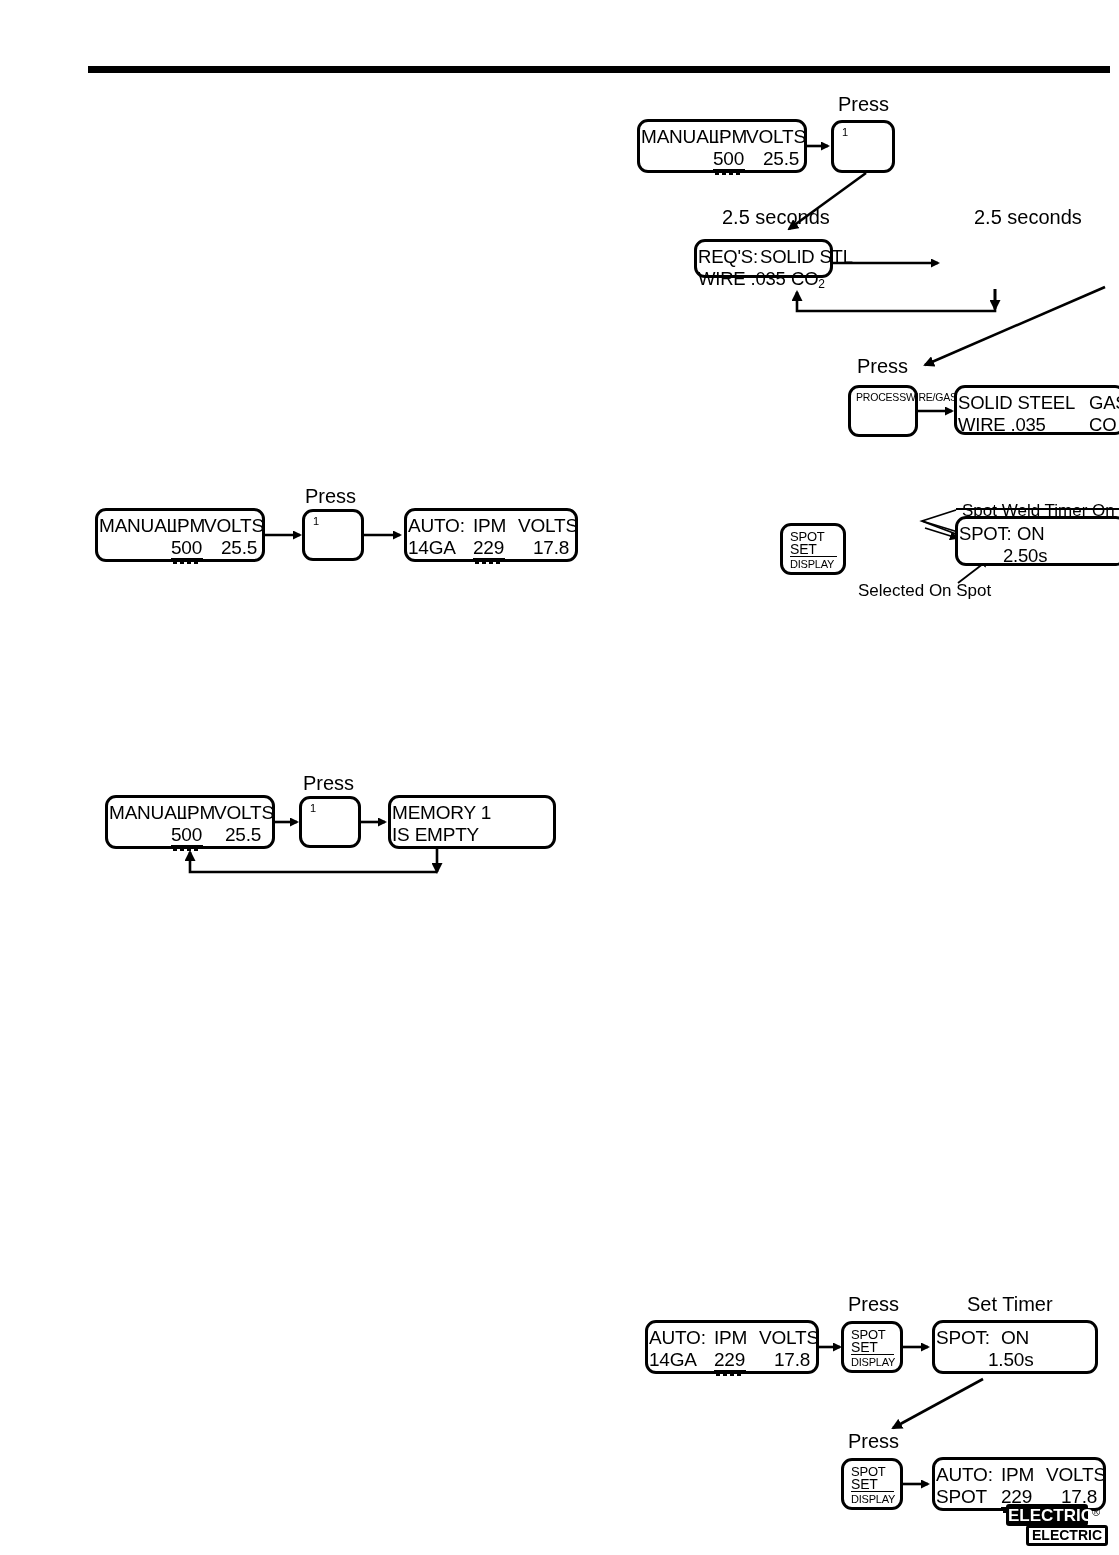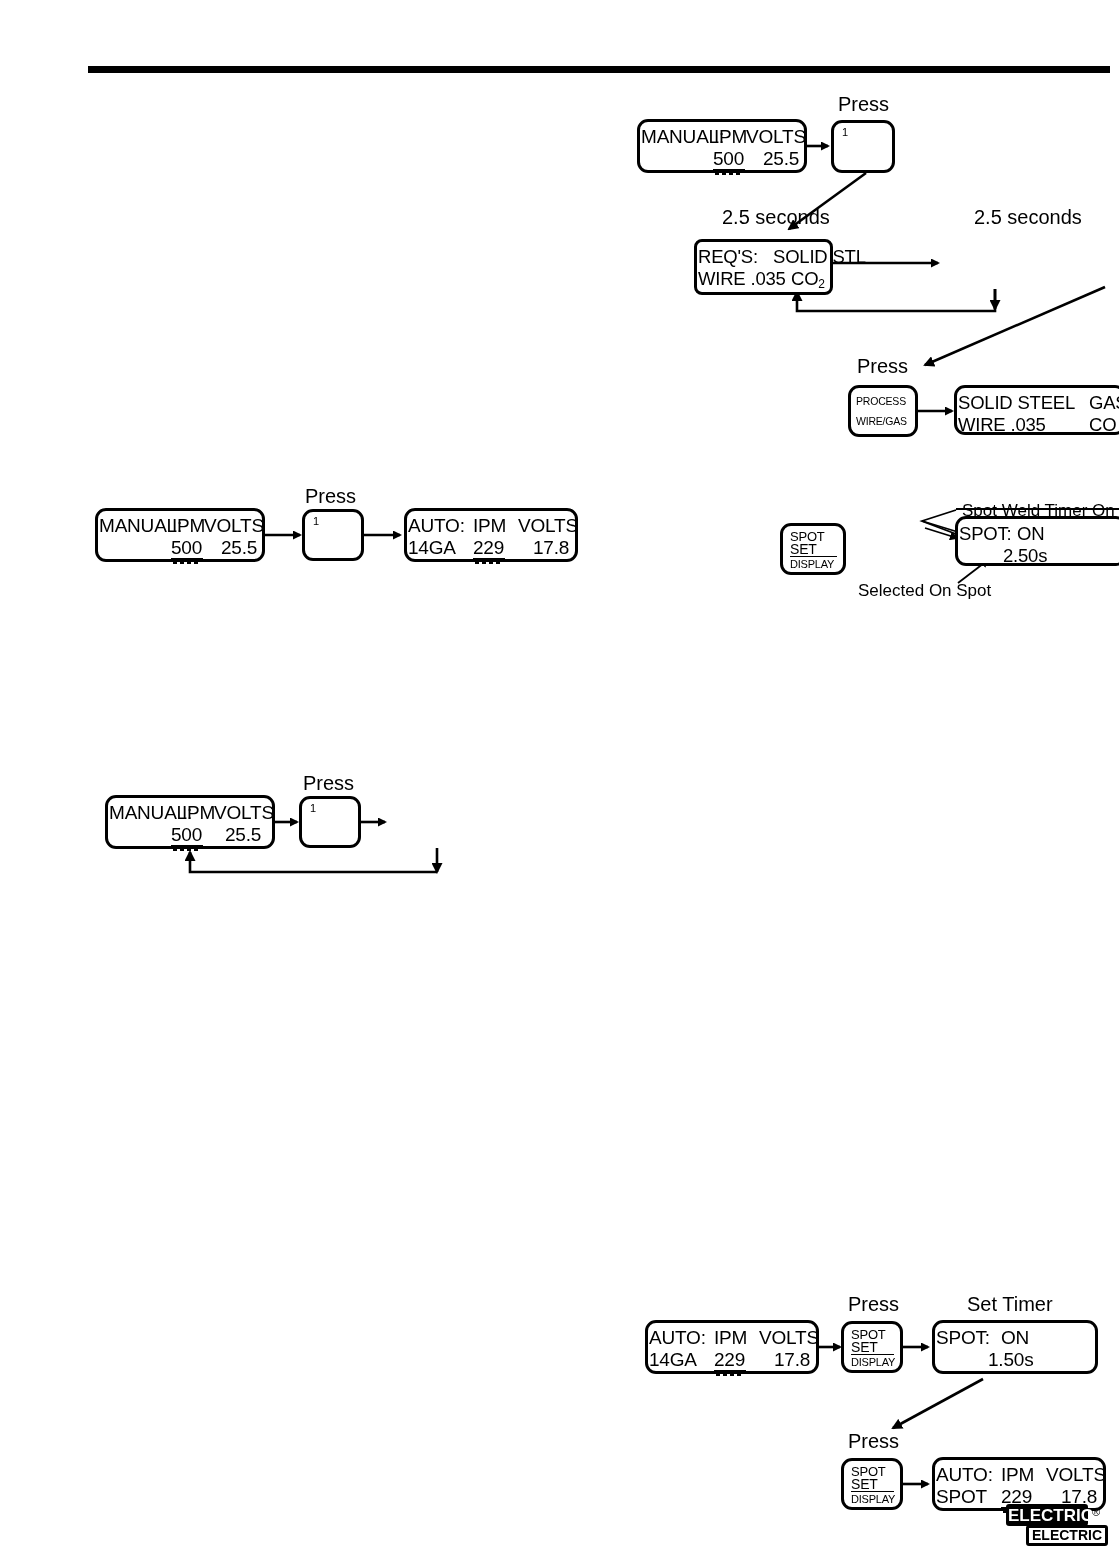--- a/index.html
+++ b/index.html
@@ -98,21 +98,21 @@
   .key-l3 { font-size: 11px; line-height: 12px; letter-spacing: -0.2px; }
   .key-div {
     height: 0;
     border-top: 1.5px solid #000;
     margin: 1px 0 1px 0;
   }
   .key-2row {
     position: absolute;
     left: 0; top: 0; right: 0; bottom: 0;
     display: flex;
-    flex-direction: column;
+    flex-direction: row;
     justify-content: space-around;
     padding: 3px 5px;
     box-sizing: border-box;
   }
   .key-2row span { font-size: 10.5px; letter-spacing: -0.2px; }
   
   .caption {
     position: absolute;
     font-size: 20px;
     white-space: nowrap;
@@ -242,24 +242,24 @@
 
   <div class="caption" style="left:838px; top:93px;">Press</div>
 
   <div class="key" style="left:831px; top:120px; width:64px; height:53px;">
     <span class="key-num">1</span>
   </div>
 
   <div class="caption" style="left:722px; top:206px;">2.5 seconds</div>
   <div class="caption" style="left:974px; top:206px;">2.5 seconds</div>
 
-  <div class="lcd" style="left:694px; top:239px; width:139px; height:56px;border-radius:8px;">
+  <div class="lcd" style="left:694px; top:239px; width:139px; height:39px;">
     <div class="row tight">
       <span class="cell" style="left:0px;">REQ'S:</span>
-      <span class="cell" style="left:75px;">SOLID STL</span>
+      <span class="cell" style="left:62px;">SOLID STL</span>
     </div>
     <div class="row tight">
       <span class="cell" style="left:0px;">WIRE .035</span>
       <span class="cell" style="left:93px;"><span>CO</span><sub class="sub">2</sub></span>
     </div>
   </div>
 
 
   <div class="caption" style="left:857px; top:355px;">Press</div>
 
@@ -348,20 +348,28 @@
       <span class="cell" style="left:116px;">25.5</span>
     </div>
   </div>
 
   <div class="caption" style="left:303px; top:772px;">Press</div>
 
   <div class="key" style="left:299px; top:796px; width:62px; height:52px;">
     <span class="key-num">1</span>
   </div>
 
+  <div class="lcd" style="left:388px; top:795px; width:168px; height:54px;">
+    <div class="row">
+      <span class="cell" style="left:0px;">MEMORY 1</span>
+    </div>
+    <div class="row">
+      <span class="cell" style="left:0px;">IS EMPTY</span>
+    </div>
+  </div>
 
   <div class="lcd" style="left:645px; top:1320px; width:174px; height:54px;">
     <div class="row">
       <span class="cell" style="left:0px;">AUTO:</span>
       <span class="cell" style="left:65px;">IPM</span>
       <span class="cell" style="left:110px;">VOLTS</span>
     </div>
     <div class="row">
       <span class="cell" style="left:0px;">14GA</span>
       <span class="cell" style="left:65px;">229</span>

